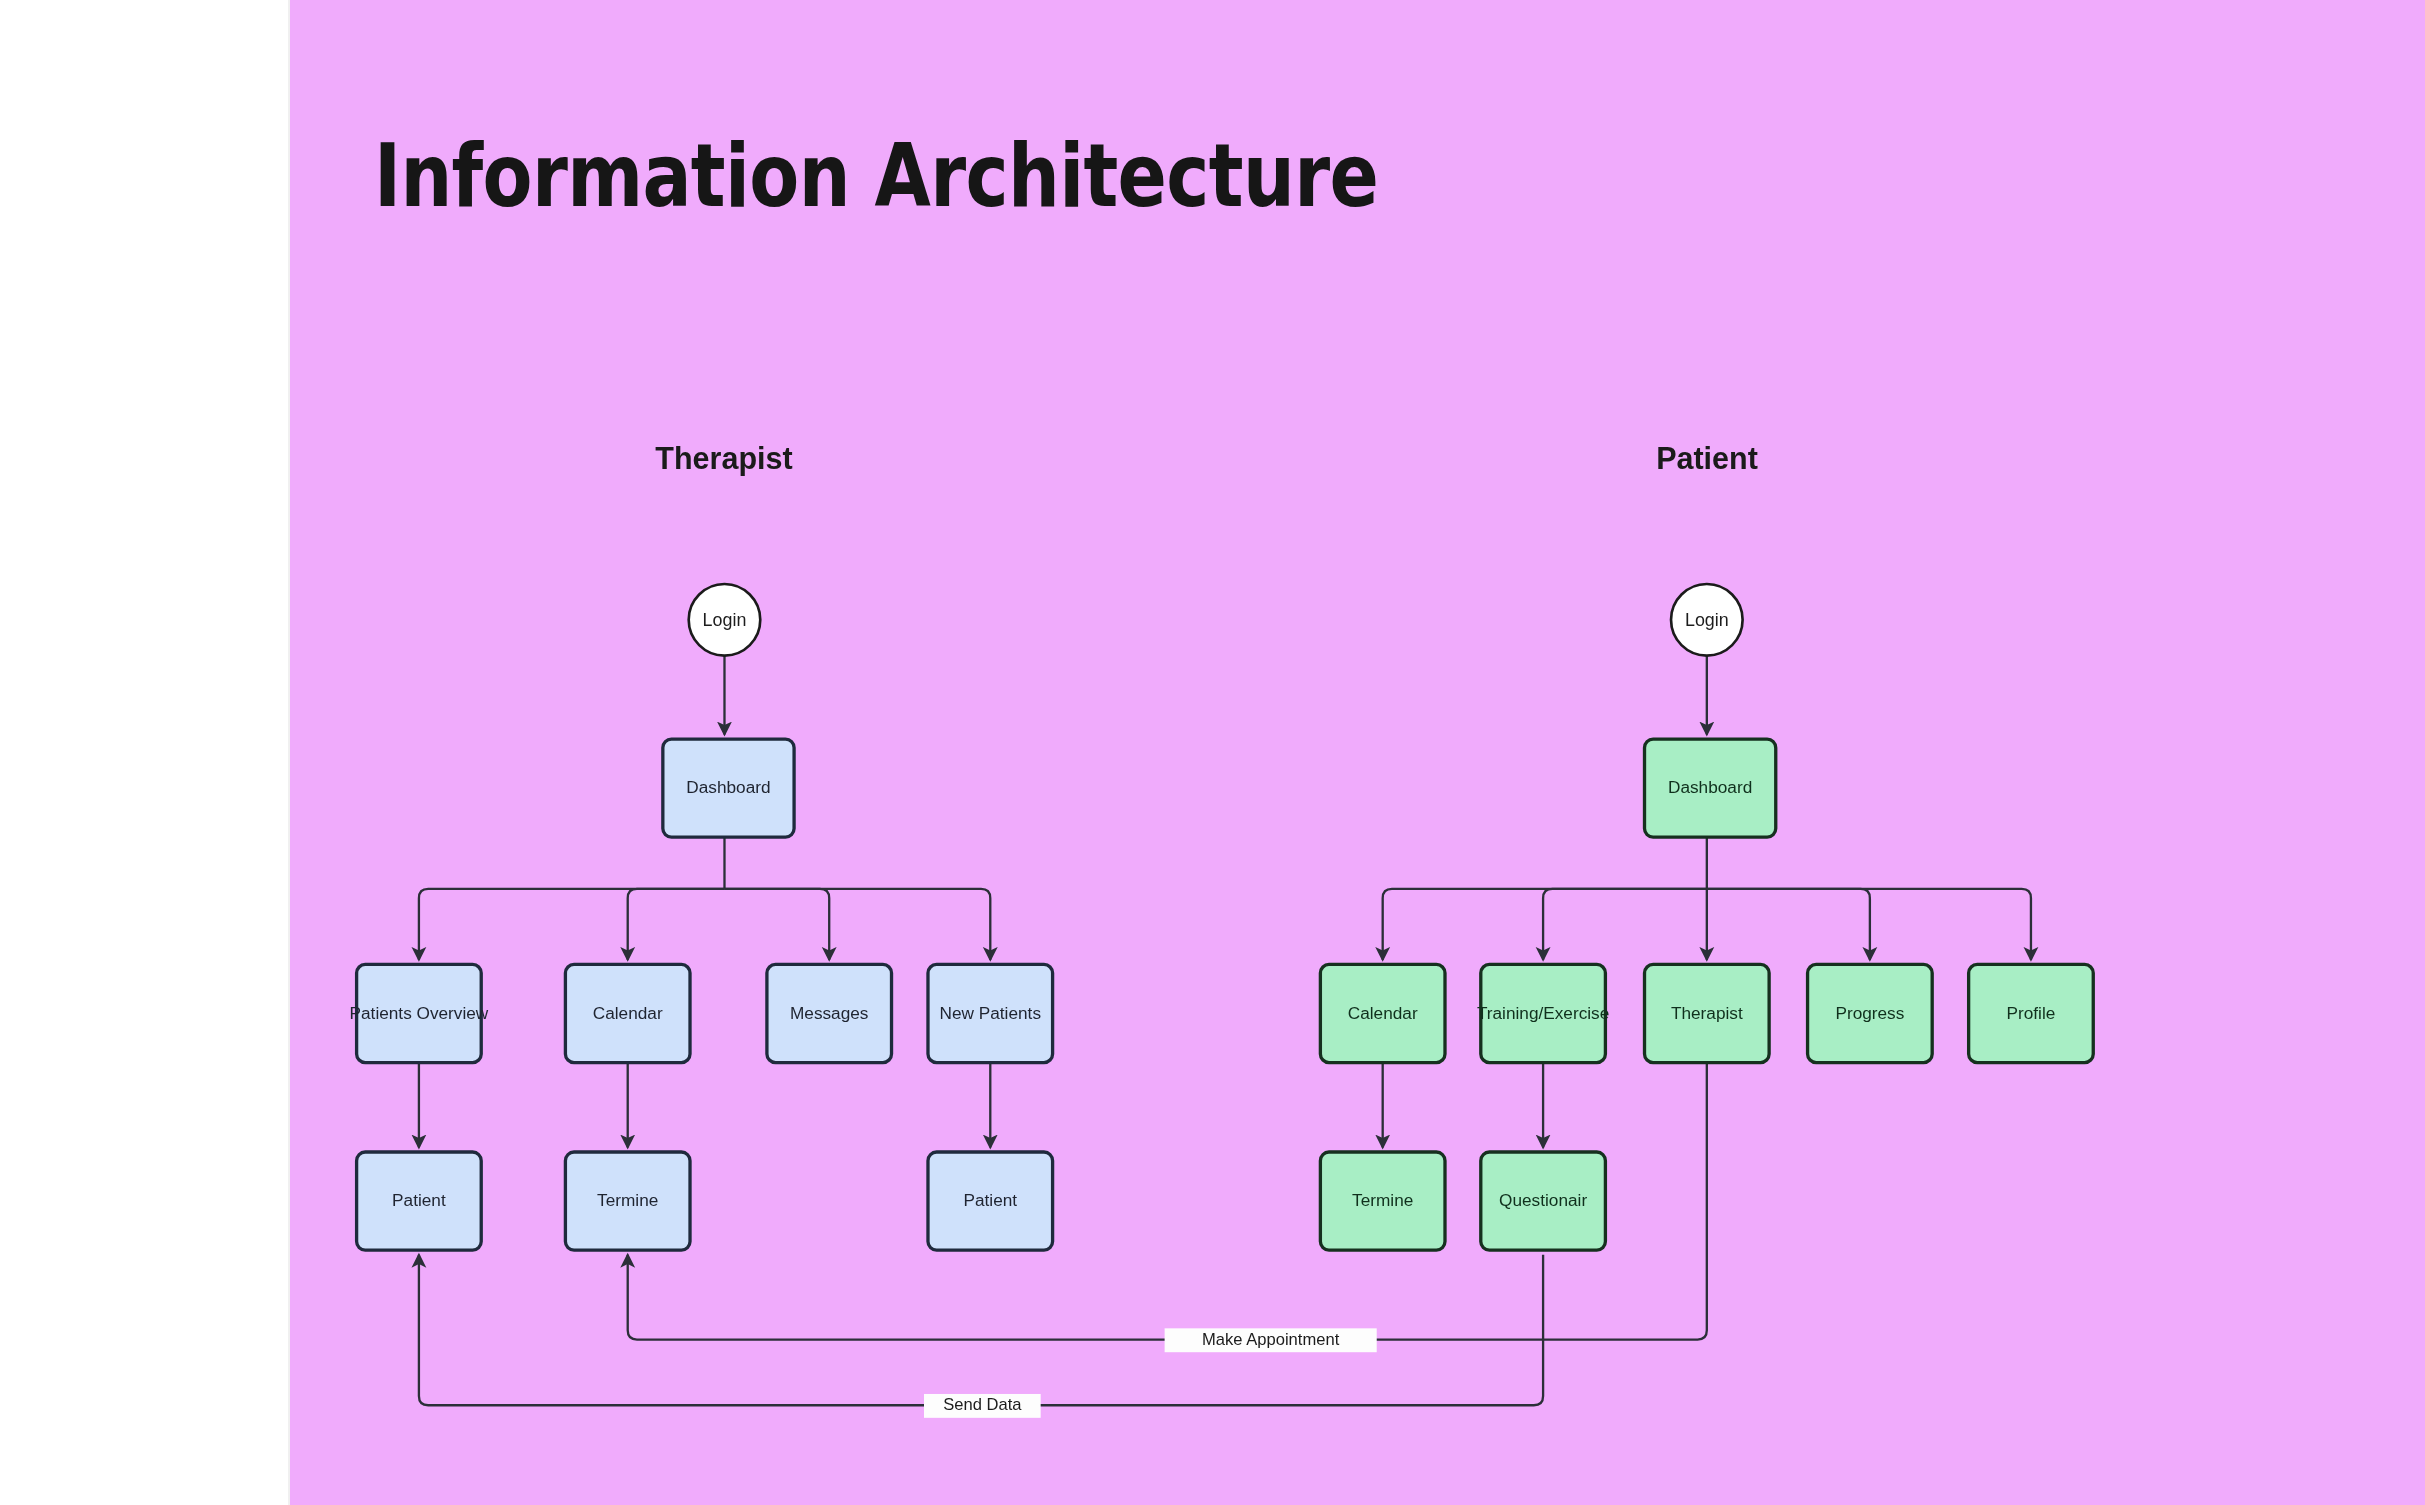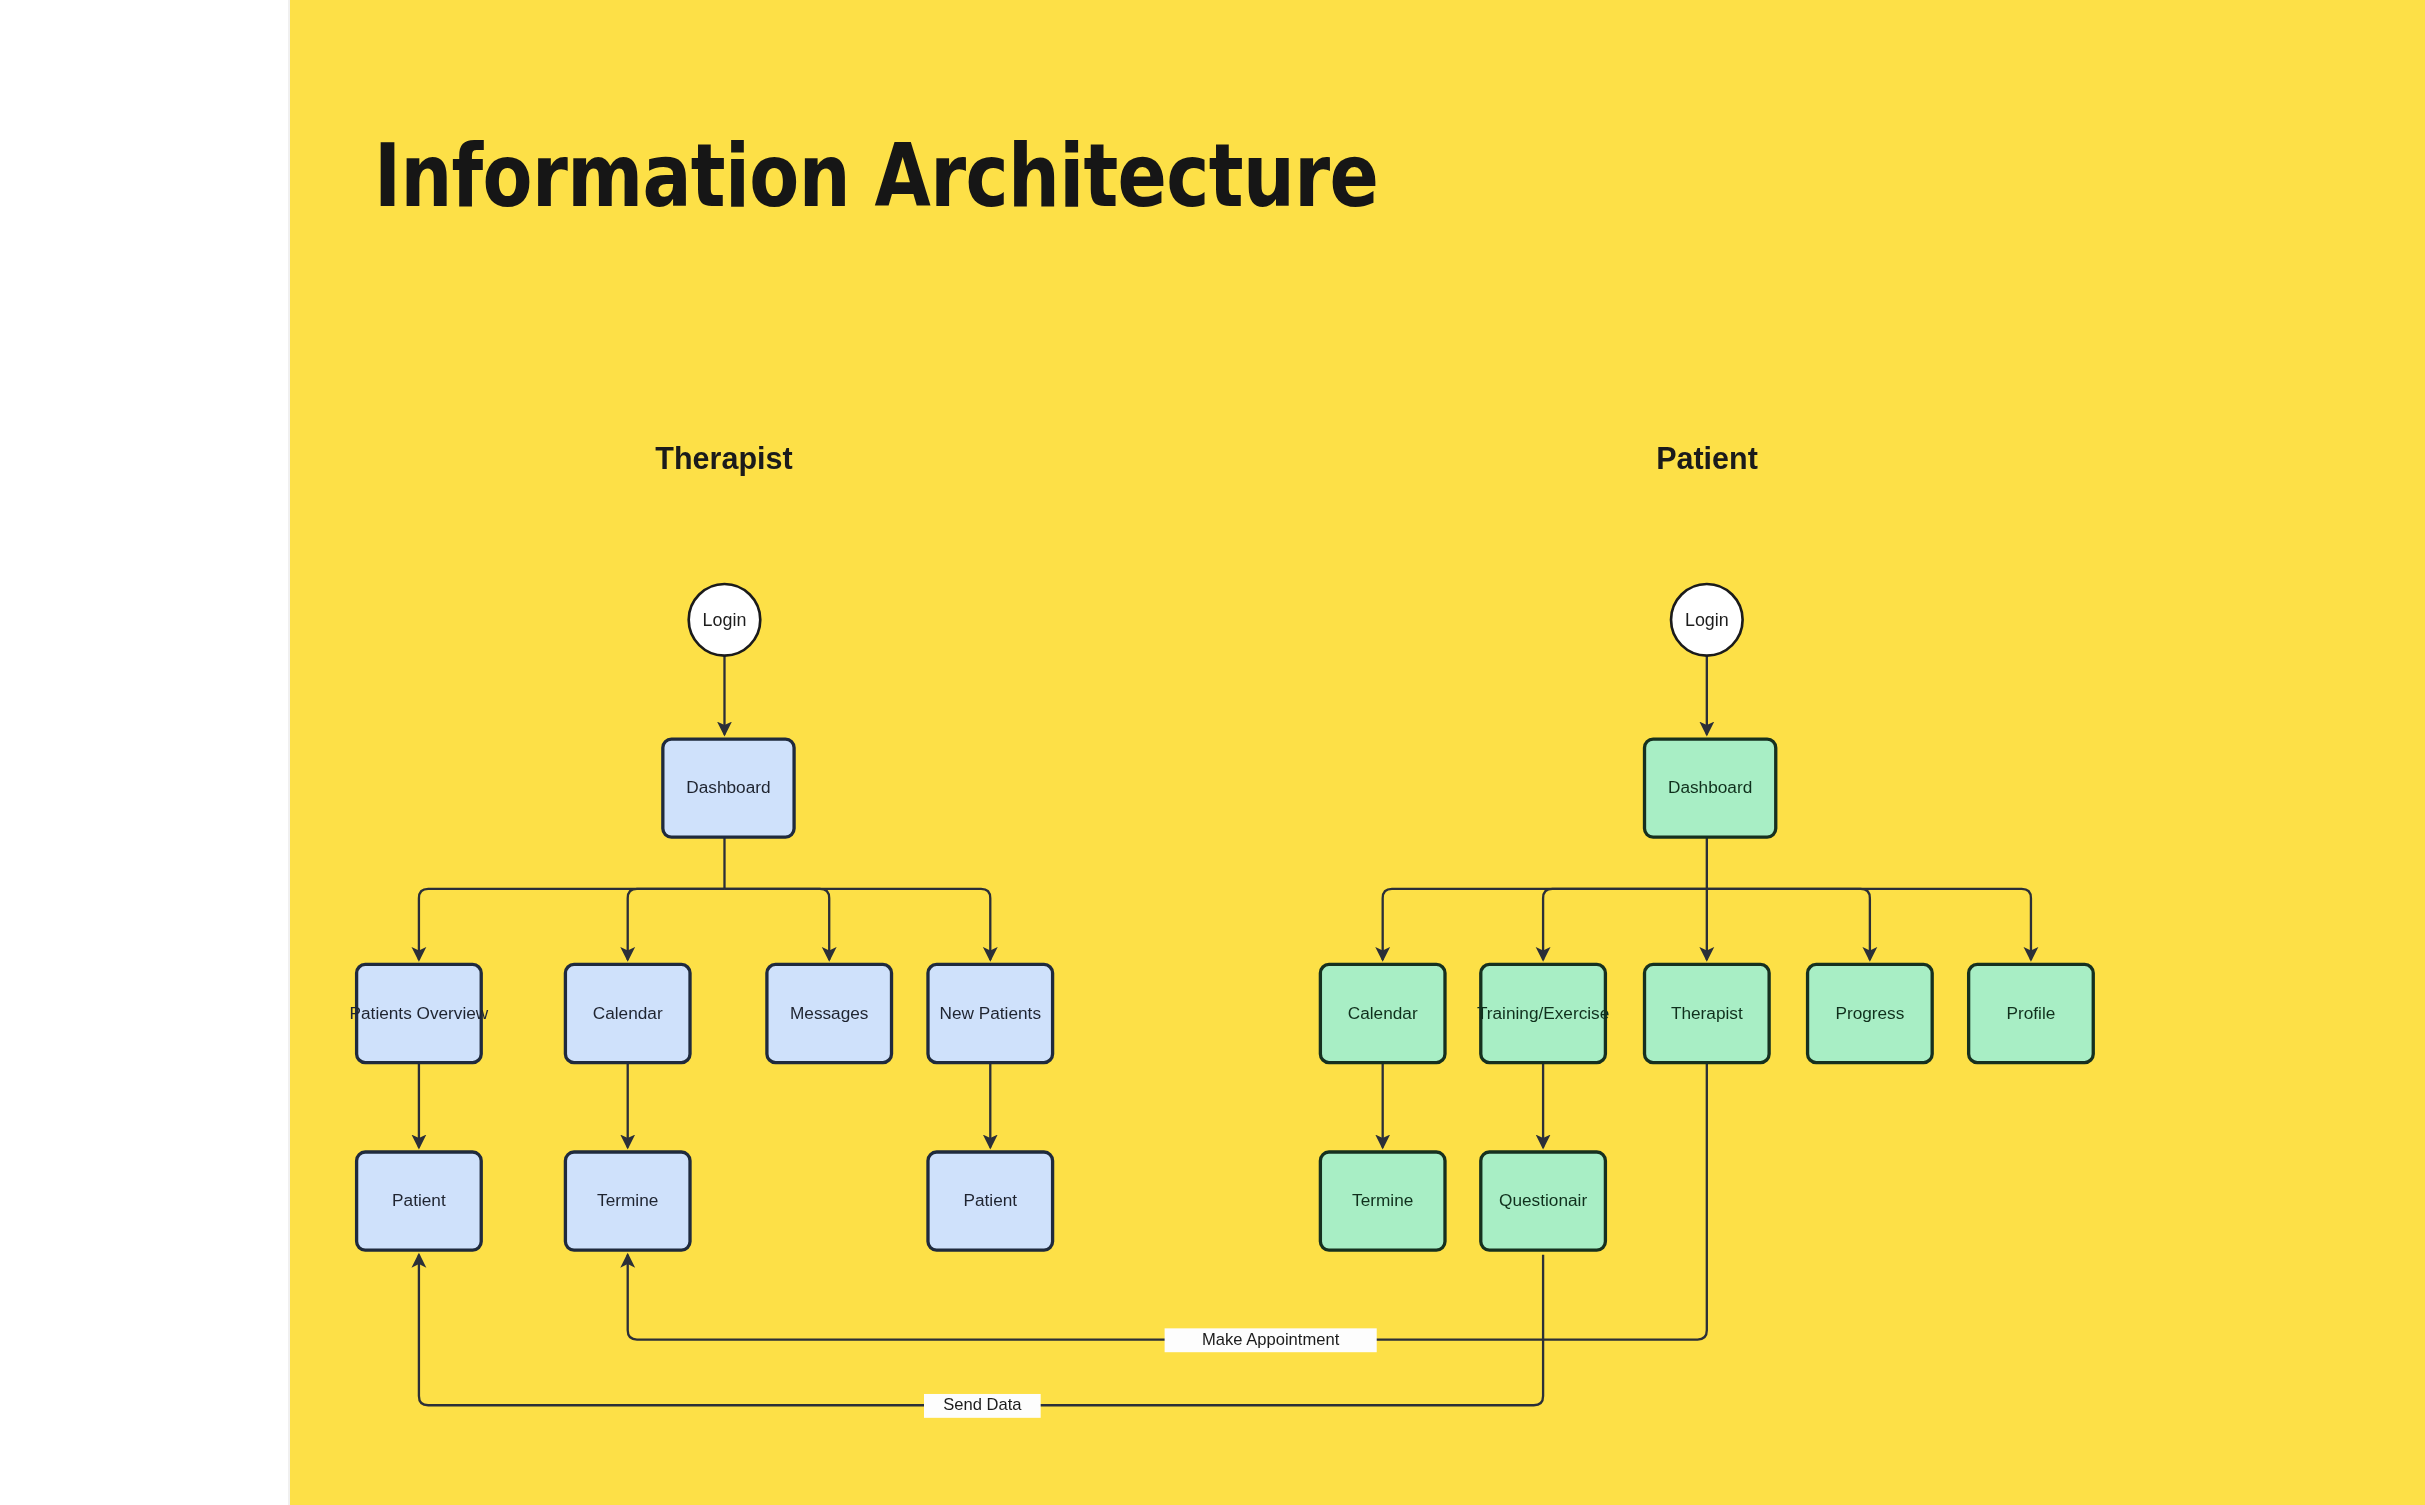--- a/index.html
+++ b/index.html
@@ -12,21 +12,21 @@
     height: 1506px;
     position: relative;
     overflow: hidden;
     font-family: "Liberation Sans", sans-serif;
   }
   #canvas {
     position: absolute;
     inset: 0;
     width: 2426px;
     height: 1506px;
-    background: #fde047;
+    background: #f0abfc;
   }
   .left-strip {
     position: absolute;
     left: 0; top: 0;
     width: 290px;
     height: 1506px;
     background: #ffffff;
     border-right: 2px solid #f0f0f0;
     box-sizing: border-box;
   }

